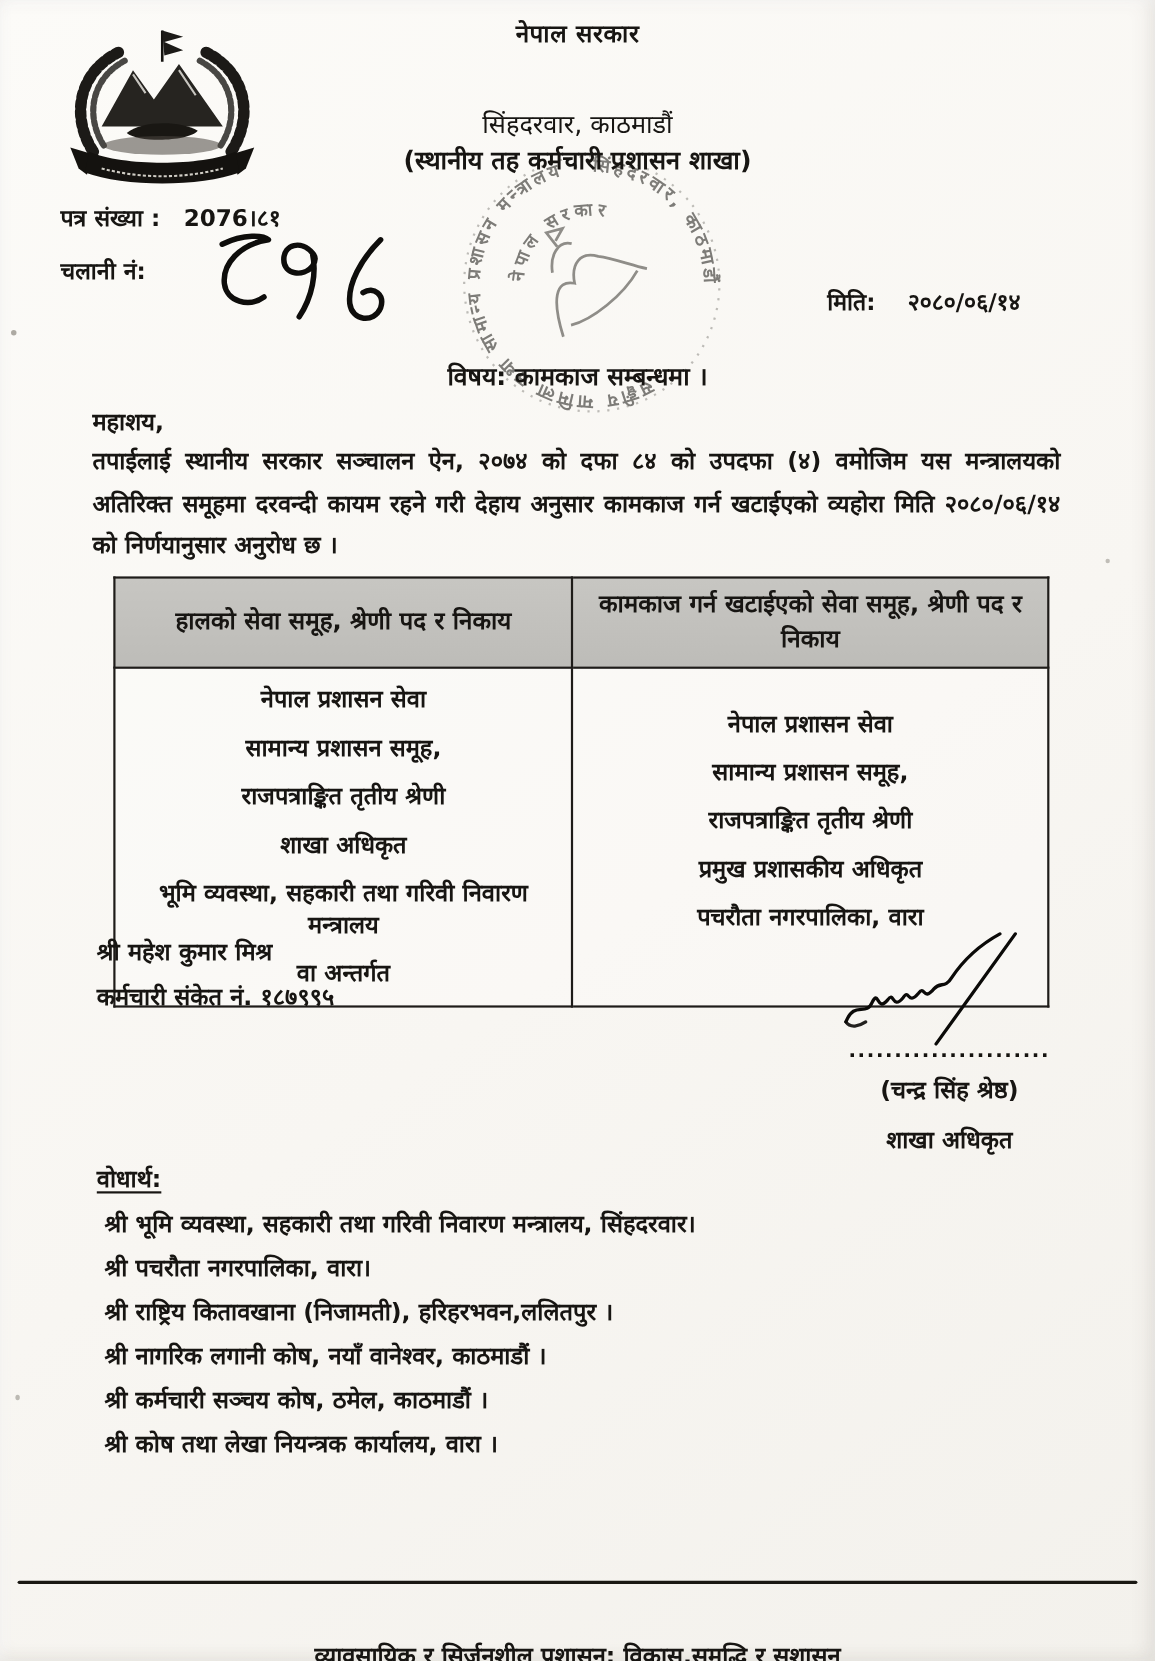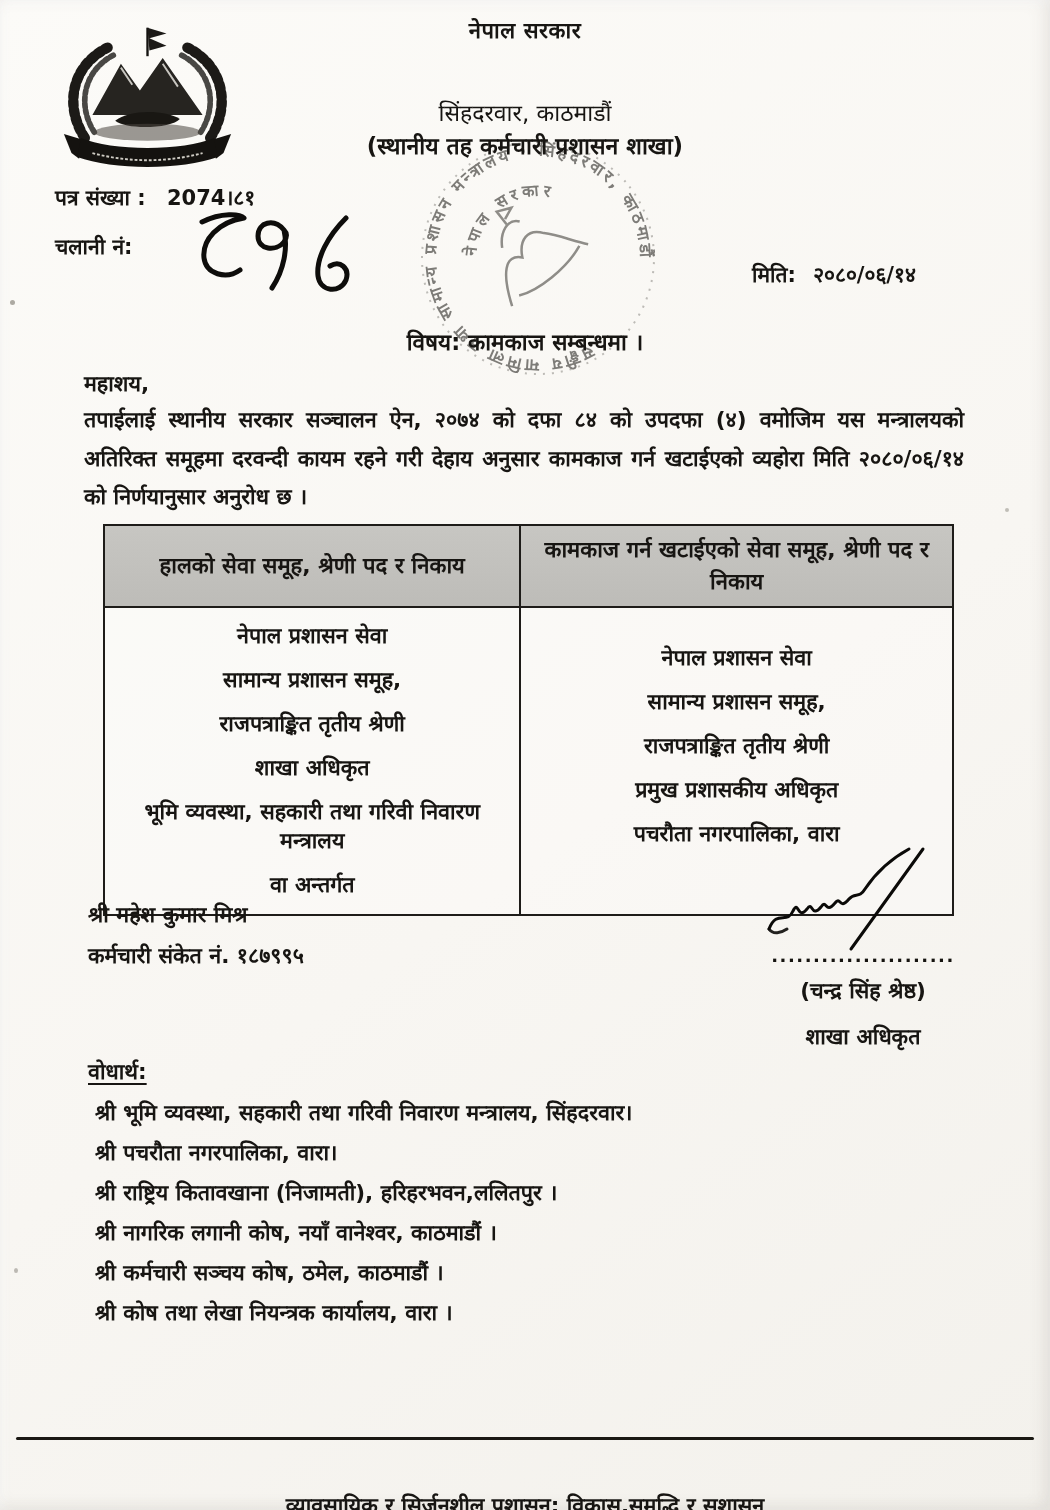--- a/index.html
+++ b/index.html
@@ -51,21 +51,21 @@
   .letter-table .body-cell{
     border:2px solid #1e1c19;
     vertical-align:top;text-align:center;
     font-size:21.5px;font-weight:600;
     padding:12px 6px 16px 6px;
   }
   .cell-lines{display:flex;flex-direction:column;gap:15px;}
   .body-cell.right-cell{padding-top:34px;}
   .col-current{width:436px;}
   .col-assigned{width:453px;}
-  .emp-block{left:88px;top:846px;font-size:21.5px;font-weight:bold;line-height:41px;z-index:2;margin-top:48px;}
+  .emp-block{left:88px;top:846px;font-size:21.5px;font-weight:bold;line-height:41px;z-index:2;}
   .sig-block{left:738px;top:845px;width:250px;text-align:center;z-index:2;}
   .sig-svg{width:220px;height:112px;display:block;margin:0 auto;}
   .sig-dots{font-size:18px;font-weight:bold;letter-spacing:1.5px;line-height:10px;margin-top:-6px;color:#15130f;}
   .sig-name{font-size:21.5px;font-weight:600;margin-top:14px;}
   .sig-title{font-size:21.5px;font-weight:600;margin-top:17px;}
   .cc-heading{left:88px;top:1056px;font-size:21.5px;font-weight:bold;text-decoration:underline;text-underline-offset:4px;z-index:2;}
   .cc-list{left:95px;top:1097px;display:flex;flex-direction:column;gap:11px;font-size:21.5px;font-weight:600;z-index:2;}
   .footer-rule{left:16px;top:1437px;width:1018px;height:3px;background:#1a1813;border-radius:2px;z-index:2;}
   .footer-motto{top:1448px;font-size:21.5px;font-weight:bold;z-index:2;margin-top:42px;}
   .speck1{left:10px;top:300px;width:5px;height:5px;border-radius:50%;background:#8b877f;opacity:.7;}
@@ -121,33 +121,33 @@
         <path d="M100,172 C112,140 126,126 138,140 C146,124 160,120 170,134 C180,144 188,158 198,170"></path>
         <path d="M112,168 C130,176 166,176 190,166"></path>
         <path d="M128,120 C136,106 150,100 158,110"></path>
         <path d="M146,104 V88 L160,94 L148,99"></path>
       </g>
     </g>
   </svg>
 
   <div class="abs ref-line">
     <span>पत्र संख्या :</span>
-    <span style="margin-left:14px;">2074।८१</span>
+    <span style="margin-left:14px;">2076।८१</span>
   </div>
   <div class="abs chalani-label">चलानी नं:</div>
   <svg class="abs chalani-hand" viewBox="0 0 190 110" aria-label="८९६">
     <g stroke="#0e0d0b" stroke-width="5" fill="none" stroke-linecap="round" stroke-linejoin="round">
       <path d="M14,22 C34,12 52,14 56,18 C30,22 14,40 16,58 C18,74 38,80 52,70"></path>
       <path d="M96,30 C86,18 70,22 70,36 C70,50 88,52 96,42 C100,36 98,32 96,30 C100,48 96,70 84,88"></path>
       <path d="M158,18 C140,36 128,58 130,76 C132,92 152,94 158,80 C162,68 152,60 142,66"></path>
     </g>
   </svg>
   <div class="abs miti">
     <span>मिति:</span>
-    <span style="margin-left:10px;">२०८०/०६/१४</span>
+    <span style="margin-left:22px;">२०८०/०६/१४</span>
   </div>
 
   <div class="abs ctr subject">विषय: कामकाज सम्बन्धमा ।</div>
   <div class="abs salutation">महाशय,</div>
   <div class="abs body-par">तपाईलाई स्थानीय सरकार सञ्चालन ऐन, २०७४ को दफा ८४ को उपदफा (४) वमोजिम यस मन्त्रालयको अतिरिक्त समूहमा दरवन्दी कायम रहने गरी देहाय अनुसार कामकाज गर्न खटाईएको व्यहोरा मिति २०८०/०६/१४ को निर्णयानुसार अनुरोध छ ।</div>
 
   <table class="abs letter-table">
     <tbody>
         <tr>
       <td class="hdr-cell col-current">हालको सेवा समूह, श्रेणी पद र निकाय</td>

